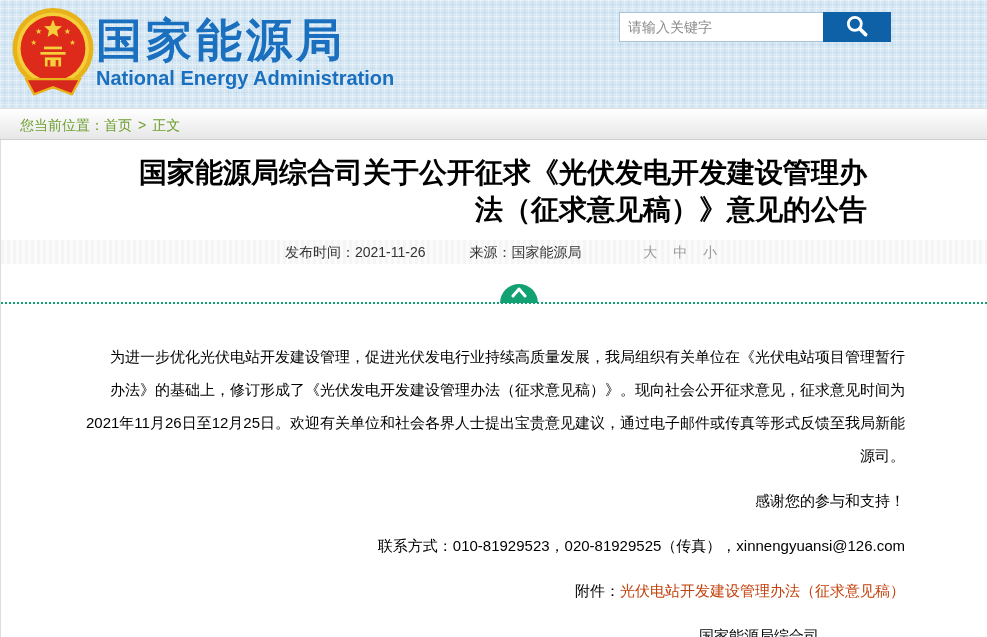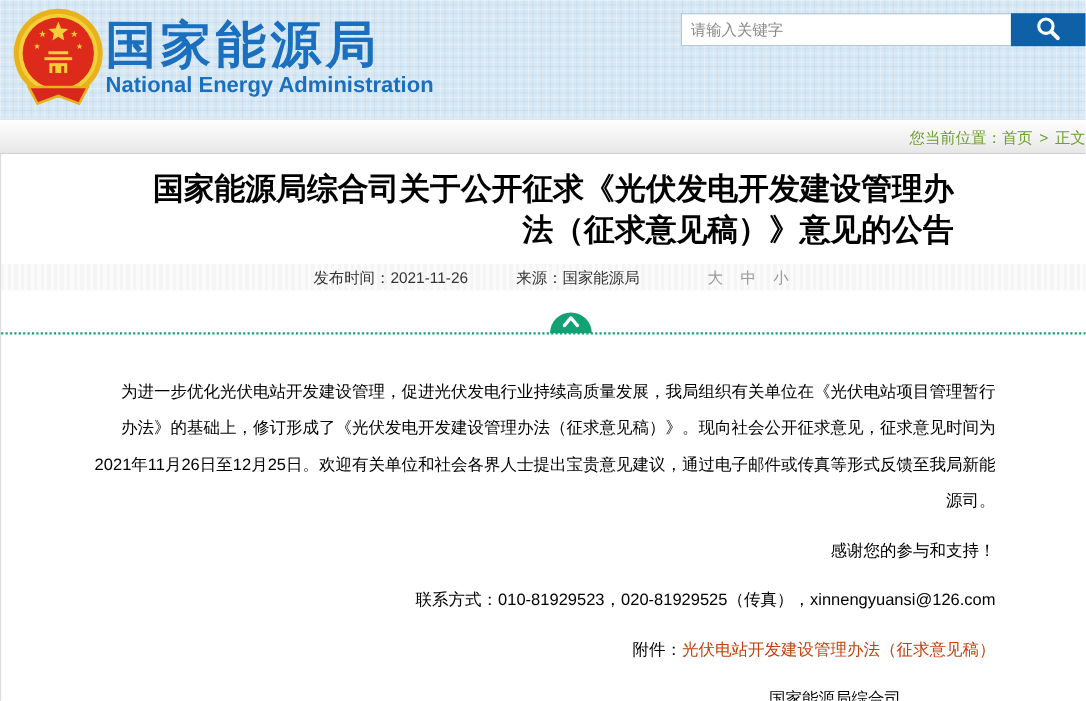--- a/index.html
+++ b/index.html
@@ -25,40 +25,40 @@
   .brand { position:absolute; left:96px; top:16px; }
   .brand-title {
     font-size:46px; font-weight:bold; color:#1a6fbe;
     letter-spacing:4px; line-height:48px;
     font-family:"Liberation Sans","DejaVu Sans",sans-serif;
   }
   .brand-subtitle {
     font-size:20px; font-weight:bold; color:#1a6fbe; line-height:28px; letter-spacing:0px;
   }
   .header-right { position:absolute; right:28px; top:12px; width:340px; }
-  .search-bar { display:flex; height:30px; width:368px; }
+  .search-bar { display:flex; height:30px; width:272px; }
   .search-input {
     flex:1; height:30px; border:1px solid #aac4d8; border-right:none;
     padding:0 8px; font-size:14px; color:#333; background:#fff; outline:none;
   }
   .search-input::placeholder { color:#8a8a8a; }
   .search-button {
     width:68px; height:30px; background:#0e61a7; border:none; cursor:pointer;
     display:flex; align-items:center; justify-content:center;
   }
   .main-nav { margin-top:20px; display:flex; justify-content:flex-end; gap:17px; white-space:nowrap; }
   .main-nav a {
     text-decoration:none; color:#15416f; font-size:16px; font-weight:bold; cursor:pointer;
   }
   
   .breadcrumb-bar {
-    height:32px; line-height:32px; padding-left:10px;
+    height:32px; line-height:32px; padding-left:20px;
     background:linear-gradient(#ffffff, #e7e7e7);
     border-top:1px solid #e0e0e0; border-bottom:1px solid #cfcfcf;
-    font-size:14px; color:#6d9e2f;text-align:right;
+    font-size:14px; color:#6d9e2f;
   }
   .breadcrumb-bar a { color:#6d9e2f; text-decoration:none; cursor:pointer; }
   .breadcrumb-sep { margin:0 6px; color:#6d9e2f; }
   
   .article { border-left:1px solid #ddd; }
   .article-title {
     padding:16px 120px 10px 120px; text-align:right;
     font-size:28px; font-weight:bold; color:#000; line-height:37px;
     font-family:Liberation Mono, monospace;
   }

